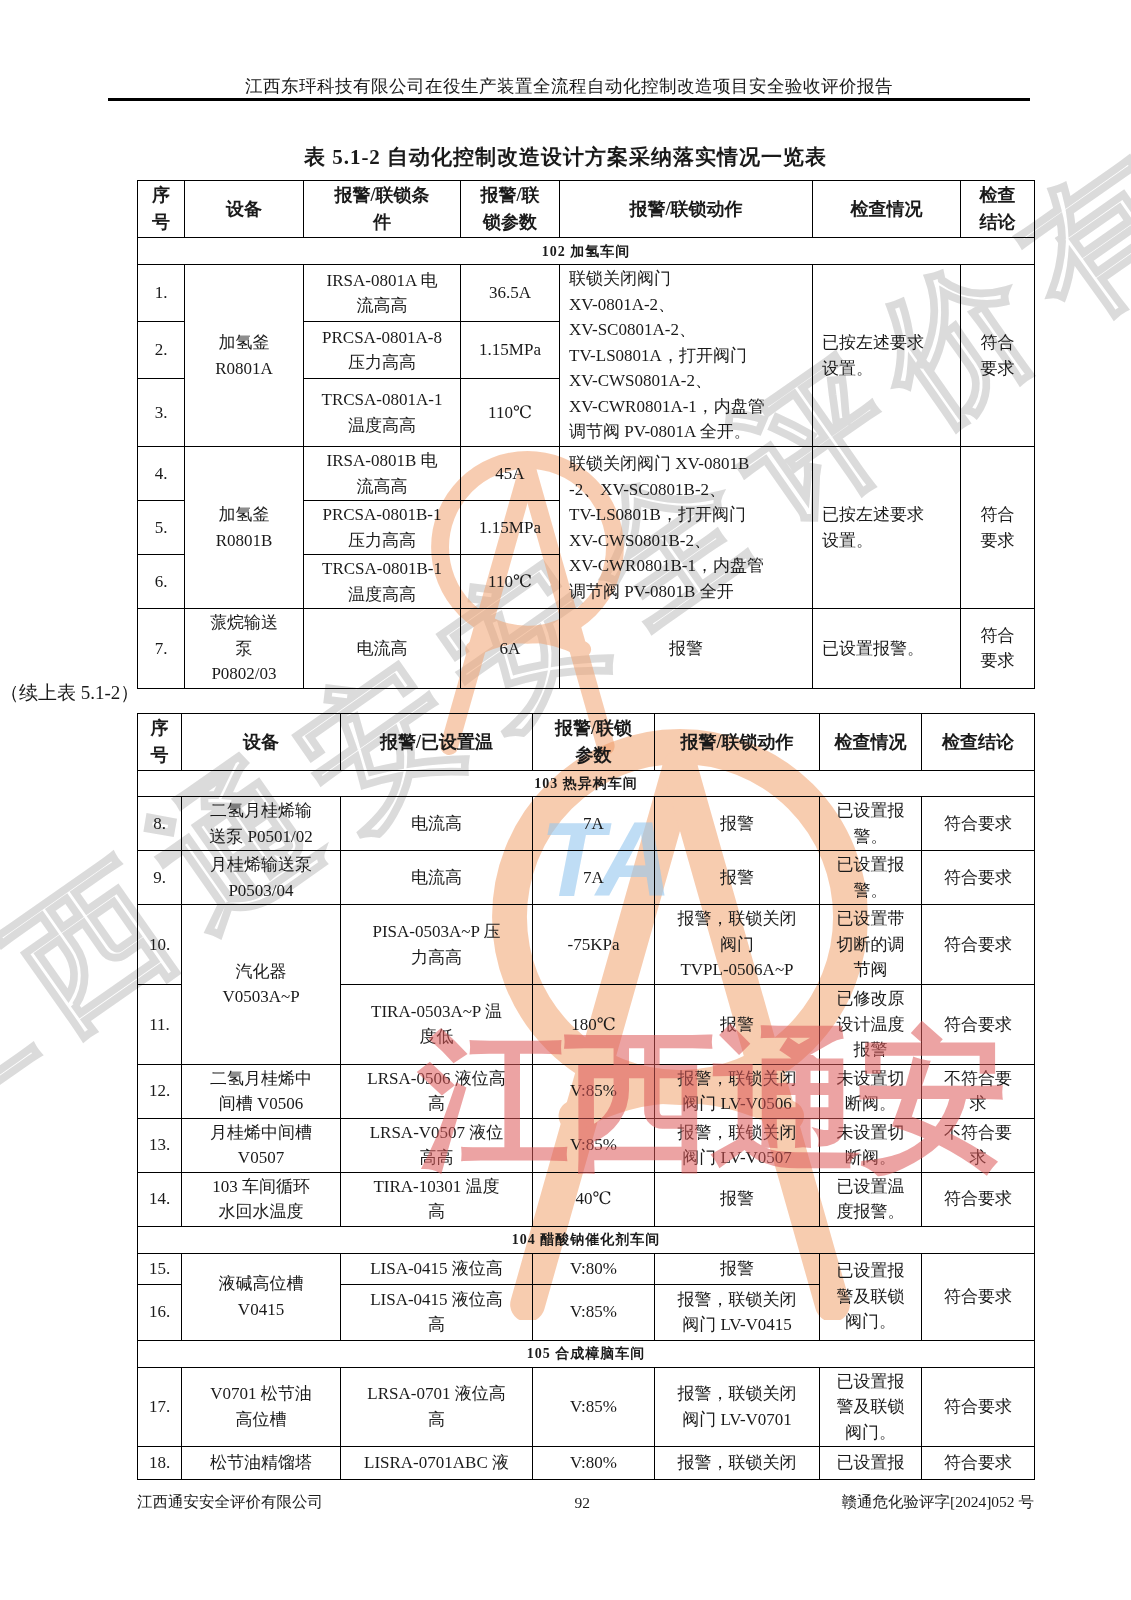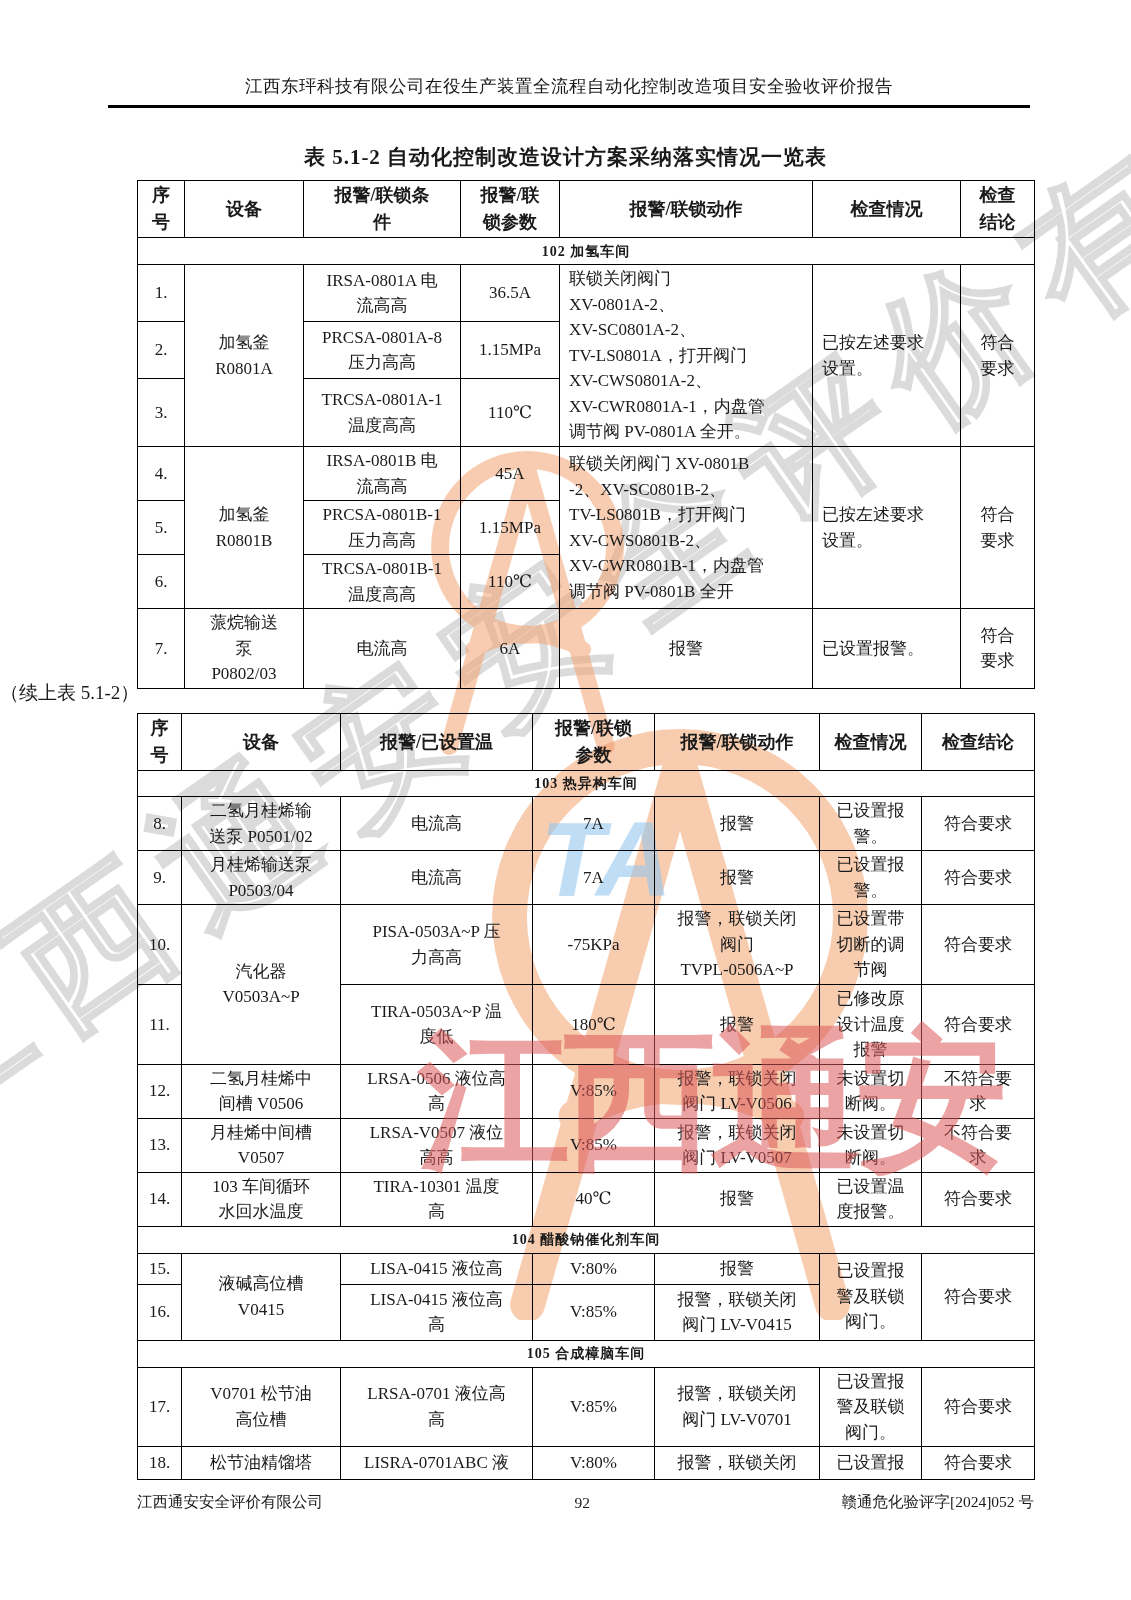--- a/index.html
+++ b/index.html
@@ -19,21 +19,21 @@
   .wm-e1 { left:395px; top:430px; width:265px; height:330px; opacity:0.55; }
   .wm-e2 { left:380px; top:700px; width:600px; height:620px; opacity:0.5; }
   .wm-blue { position:absolute; left:540px; top:800px; font-size:105px; font-weight:bold; font-style:italic;
              color:rgba(148,199,238,0.6); font-family:"Liberation Sans",sans-serif; }
   .wm-red { position:absolute; left:418px; top:1000px; font-size:152px; font-weight:bold; white-space:nowrap;
             color:rgba(221,88,88,0.55); letter-spacing:-6px; }
 
   
   .doc-header { position:absolute; left:108px; top:74px; width:922px; z-index:1;
                 text-align:center; font-size:17.5px; letter-spacing:0.5px;
-                padding-bottom:7px; border-bottom:3px solid #000; }
+                border-bottom:3px solid #000; }
   .doc-title { position:absolute; left:0; top:143px; width:100%; z-index:1;
                text-align:center; font-weight:bold; font-size:21px; letter-spacing:1px; }
   .cont-note { position:absolute; left:0; top:680px; width:100%; z-index:1;
                text-align:left; font-size:19px; }
   .doc-footer { position:absolute; left:137px; top:1492px; width:897px; z-index:1;
                 display:flex; justify-content:space-between; align-items:center; font-size:15.5px; }
   .doc-footer .fc { text-align:center; }
 
   
   table { border-collapse:collapse; table-layout:fixed; position:absolute; left:137px; z-index:1;

